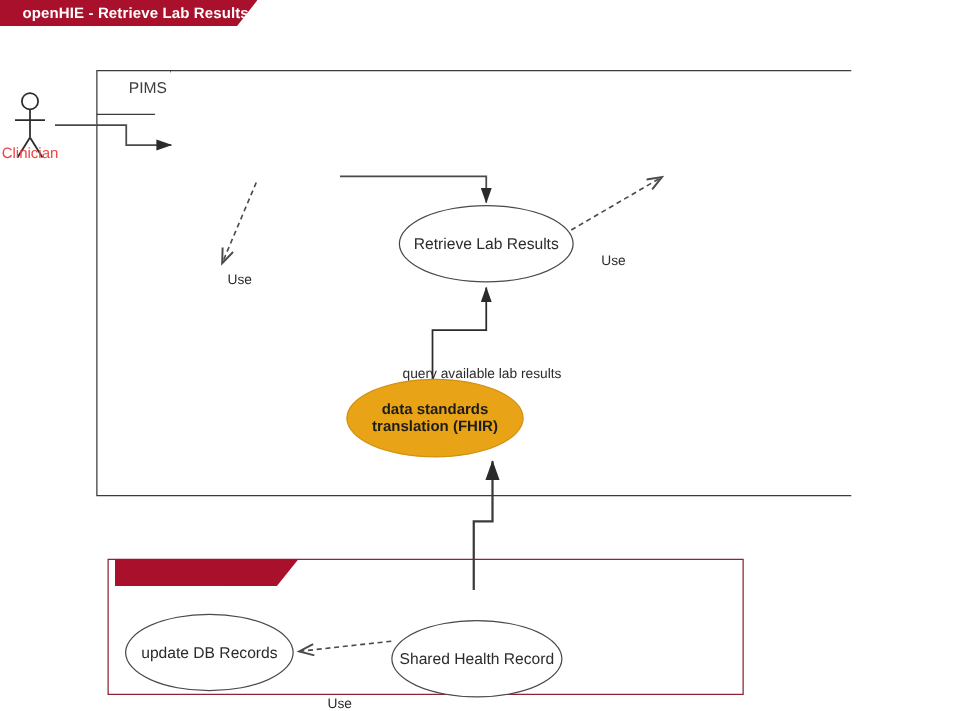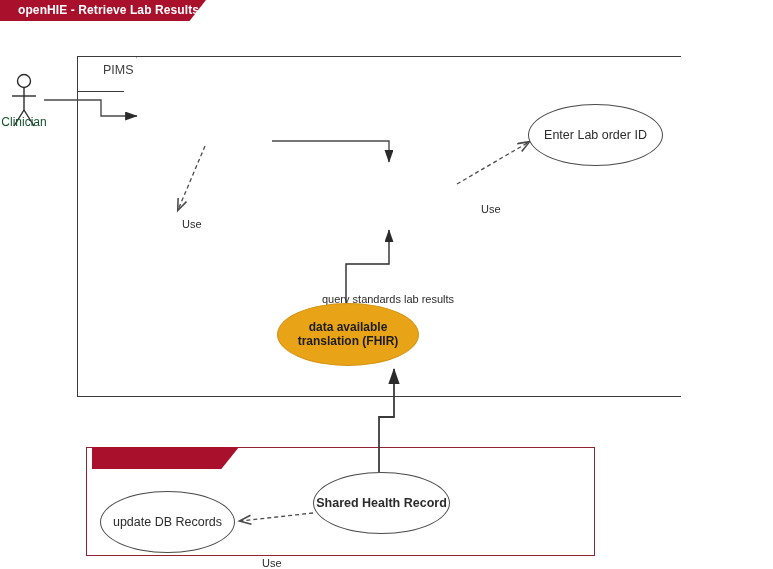--- a/index.html
+++ b/index.html
@@ -126,21 +126,21 @@
     width: 44px;
     height: 62px;
   }
   #actor-label {
     position: absolute;
     left: 0px;
     top: 115px;
     width: 48px;
     text-align: center;
     font-size: 12px;
-    color: #14532d;
+    color: #ef4444;
     white-space: nowrap;
   }
   
   #connectors {
     position: absolute;
     left: 0;
     top: 0;
     width: 773px;
     height: 569px;
     pointer-events: none;
@@ -200,39 +200,39 @@
 
     <path d="M 379 472 L 379 417 L 394 417 L 394 369" fill="none" stroke="#3b3b3b" stroke-width="1.8" marker-end="url(#arrow-solid)"></path>
 
     <path d="M 313 513 L 240 521" fill="none" stroke="#4a4a4a" stroke-width="1.3" stroke-dasharray="4,3" marker-end="url(#arrow-open)"></path>
   </svg>
 
   <div class="edge-label" style="left:182px; top:170px;">Use</div>
 
   <div class="edge-label" style="left:481px; top:155px;">Use</div>
 
-  <div class="edge-label" style="left:322px; top:245px;">query standards lab results</div>
+  <div class="edge-label" style="left:322px; top:245px;">query available lab results</div>
 
   <div class="edge-label" style="left:262px; top:509px;">Use</div>
 
 
 
-
-  <div class="usecase" style="left:528px; top:104px; width:135px; height:62px;">
-    <span>Enter Lab order ID</span>
-  </div>
+  <div class="usecase" style="left:319px; top:164px; width:140px; height:62px;">
+    <span>Retrieve Lab Results</span>
+  </div>
+
 
   <div class="usecase fhir" style="left:277px; top:303px; width:142px; height:63px;">
     <span style="display:block;">
-      <span style="display:block;">data available</span>
+      <span style="display:block;">data standards</span>
       <span style="display:block;">translation (FHIR)</span>
     </span>
   </div>
 
-  <div class="usecase" style="left:313px; top:472px; width:137px; height:62px;font-weight:bold;">
+  <div class="usecase" style="left:313px; top:496px; width:137px; height:62px;">
     <span>Shared Health Record</span>
   </div>
 
   <div class="usecase" style="left:100px; top:491px; width:135px; height:62px;text-align:center;">
     <span>update DB Records</span>
   </div>
 
 </div>
 
 </body></html>

